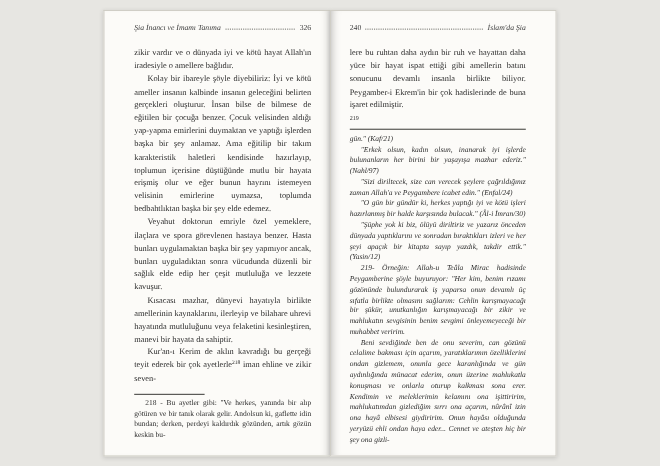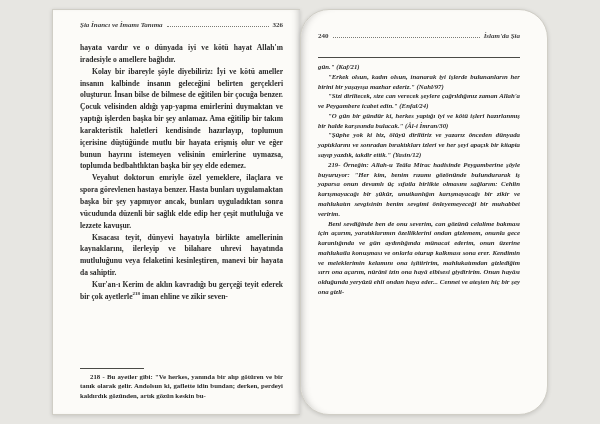--- a/index.html
+++ b/index.html
@@ -9,43 +9,41 @@
   }
   body {
     width: 600px;
     height: 424px;
     background: #e7e6e2;
     overflow: hidden;
     font-family: "Liberation Serif", "DejaVu Serif", serif;
   }
   .desk {
     display: flex;
-    width: 496px;
+    width: 412px;
     margin: 9px auto 0 auto;
-    font-weight: bold;
   }
   .page {
     width: 248px;
     height: 406px;
     box-sizing: border-box;
     background: #fcfbf8;
     border: 1px solid #d0cec6;
     color: #2b2b2b;
     display: flex;
     flex-direction: column;
   }
   .page-left {
     padding: 11px 17px 13px 27px;
     border-right: none;
     box-shadow: inset -7px 0 9px -7px rgba(0,0,0,.30), 0 1px 4px rgba(0,0,0,.15);
   }
   .page-right {
-    padding: 22px 27px 13px 17px;
+    padding: 11px 27px 13px 17px;
     box-shadow: inset 7px 0 9px -7px rgba(0,0,0,.30), 0 1px 4px rgba(0,0,0,.15);
-    border-radius: 29px;
   }
   .page-header {
     display: flex;
     align-items: baseline;
     font-size: 7px;
     color: #3c3c3c;
     margin-bottom: 13px;
     flex: 0 0 auto;
   }
   .running-title { font-style: italic; white-space: nowrap; }
@@ -104,40 +102,44 @@
 <div class="desk">
 
   <div class="page page-left">
     <div class="page-header">
       <span class="running-title">Şia İnancı ve İmamı Tanıma</span>
       <span class="leader"></span>
       <span class="page-number">326</span>
     </div>
 
     <div class="body-text">
-      <p class="para no-indent">hayata vardır ve o dünyada iyi ve kötü hayat Allah'ın iradesiyle o amellere bağlıdır.</p>
+      <p class="para no-indent">zikir vardır ve o dünyada iyi ve kötü hayat Allah'ın iradesiyle o amellere bağlıdır.</p>
       <p class="para">Kolay bir ibareyle şöyle diyebiliriz: İyi ve kötü ameller insanın kalbinde insanın geleceğini belirten gerçekleri oluşturur. İnsan bilse de bilmese de eğitilen bir çocuğa benzer. Çocuk velisinden aldığı yap-yapma emirlerini duymaktan ve yaptığı işlerden başka bir şey anlamaz. Ama eğitilip bir takım karakteristik haletleri kendisinde hazırlayıp, toplumun içerisine düştüğünde mutlu bir hayata erişmiş olur ve eğer bunun hayrını istemeyen velisinin emirlerine uymazsa, toplumda bedbahtlıktan başka bir şey elde edemez.</p>
       <p class="para">Veyahut doktorun emriyle özel yemeklere, ilaçlara ve spora görevlenen hastaya benzer. Hasta bunları uygulamaktan başka bir şey yapmıyor ancak, bunları uyguladıktan sonra vücudunda düzenli bir sağlık elde edip her çeşit mutluluğa ve lezzete kavuşur.</p>
-      <p class="para">Kısacası teyit, dünyevi hayatıyla birlikte amellerinin kaynaklarını, ilerleyip ve bilahare uhrevi hayatında mutluluğunu veya felaketini kesinleştiren, manevi bir hayata da sahiptir.</p>
+      <p class="para">Kısacası mazhar, dünyevi hayatıyla birlikte amellerinin kaynaklarını, ilerleyip ve bilahare uhrevi hayatında mutluluğunu veya felaketini kesinleştiren, manevi bir hayata da sahiptir.</p>
       <p class="para"><span>Kur'an-ı Kerim de aklın kavradığı bu gerçeği teyit ederek bir çok ayetlerle</span><sup class="noteref">218</sup><span> iman ehline ve zikir seven-</span></p>
     </div>
 
     <div class="footnote-block">
       <div class="footnote-rule"></div>
       <p class="footnote no-indent">218 - Bu ayetler gibi: "Ve herkes, yanında bir alıp götüren ve bir tanık olarak gelir. Andolsun ki, gaflette idin bundan; derken, perdeyi kaldırdık gözünden, artık gözün keskin bu-</p>
     </div>
   </div>
 
   <div class="page page-right">
     <div class="page-header">
       <span class="page-number">240</span>
       <span class="leader"></span>
       <span class="running-title">İslam'da Şia</span>
     </div>
 
+    <div class="body-text">
+      <p class="para no-indent">lere bu ruhtan daha aydın bir ruh ve hayattan daha yüce bir hayat ispat ettiği gibi amellerin batını sonucunu devamlı insanla birlikte biliyor. Peygamber-i Ekrem'in bir çok hadislerinde de buna işaret edilmiştir.</p>
+      <div class="note-ref-line">219</div>
+    </div>
 
     <div class="footnote-rule full"></div>
 
     <div class="footnotes">
       <p class="no-indent">gün." (Kaf/21)</p>
       <p>"Erkek olsun, kadın olsun, inanarak iyi işlerde bulunanların her birini bir yaşayışa mazhar ederiz." (Nahl/97)</p>
       <p>"Sizi diriltecek, size can verecek şeylere çağrıldığınız zaman Allah'a ve Peygambere icabet edin." (Enfal/24)</p>
       <p>"O gün bir gündür ki, herkes yaptığı iyi ve kötü işleri hazırlanmış bir halde karşısında bulacak." (Âl-i İmran/30)</p>
       <p>"Şüphe yok ki biz, ölüyü diriltiriz ve yazarız önceden dünyada yaptıklarını ve sonradan bıraktıkları izleri ve her şeyi apaçık bir kitapta sayıp yazdık, takdir ettik." (Yasin/12)</p>
       <p>219- Örneğin: Allah-u Teâla Mirac hadisinde Peygamberine şöyle buyuruyor: "Her kim, benim rızamı gözönünde bulundurarak iş yaparsa onun devamlı üç sıfatla birlikte olmasını sağlarım: Cehlin karışmayacağı bir şükür, unutkanlığın karışmayacağı bir zikir ve mahlukatın sevgisinin benim sevgimi önleyemeyeceği bir muhabbet veririm.</p>

